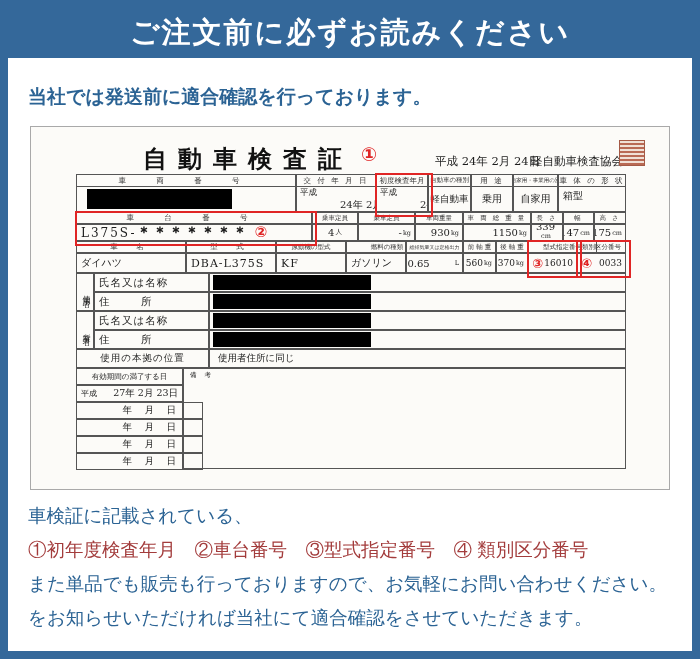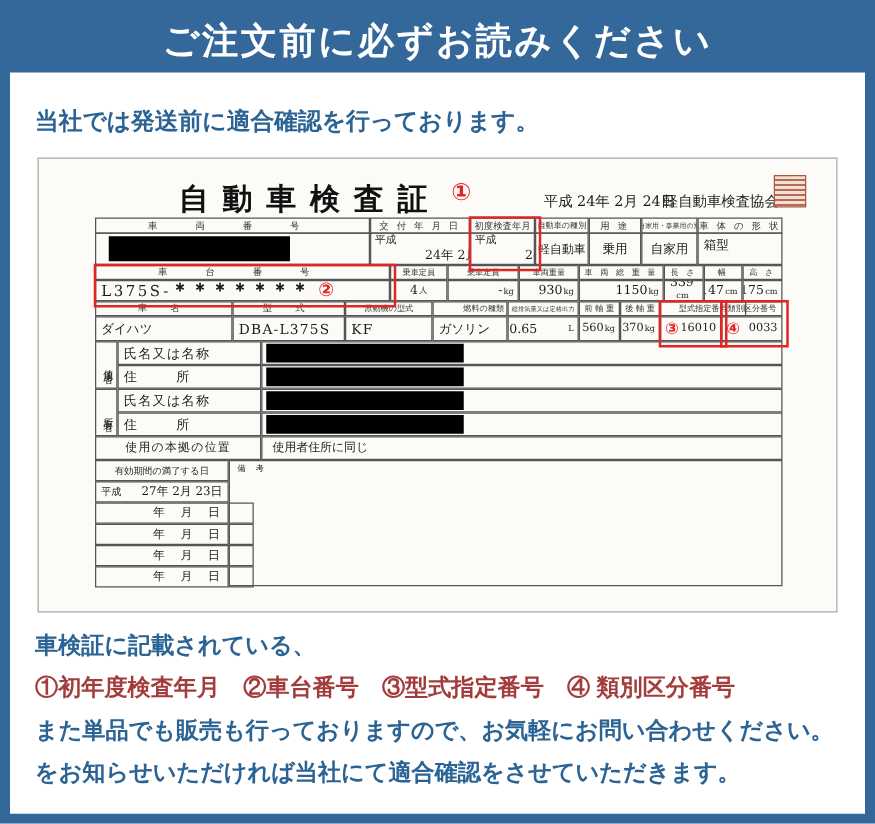--- a/index.html
+++ b/index.html
@@ -36,21 +36,21 @@
   .authority{position:absolute;left:500px;top:27px;font-size:11.5px;}
   .seal{position:absolute;left:588px;top:13px;width:24px;height:24px;
         border:1px solid #a55a46;
         background:repeating-linear-gradient(0deg,#b96a55 0 2px,#f0e0d6 2px 4px),
                    repeating-linear-gradient(90deg,rgba(150,60,45,.55) 0 2px,rgba(255,255,255,0) 2px 4px);}
   .remarklbl{position:absolute;left:6px;top:2px;font-size:6.5px;letter-spacing:3px;}
   .chprefix{font-size:12px;letter-spacing:2px;}
   .chmask{font-size:15px;font-weight:bold;letter-spacing:1px;margin-right:6px;}
 
   .footer{margin:14px 0 0 20px;}
-  .footer p{margin:0 0 9px 0;color:#2b6394;font-size:18.5px;font-weight:bold;line-height:1.35;}
+  .footer p{margin:0 0 9px 0;color:#2b6394;font-size:18.5px;font-weight:normal;line-height:1.35;}
   .footer .redline{color:#a33c3c;}
 </style>
 </head>
 <body>
 
 <div class="page">
   <div class="banner">
     <span>ご注文前に必ずお読みください</span>
   </div>
 

